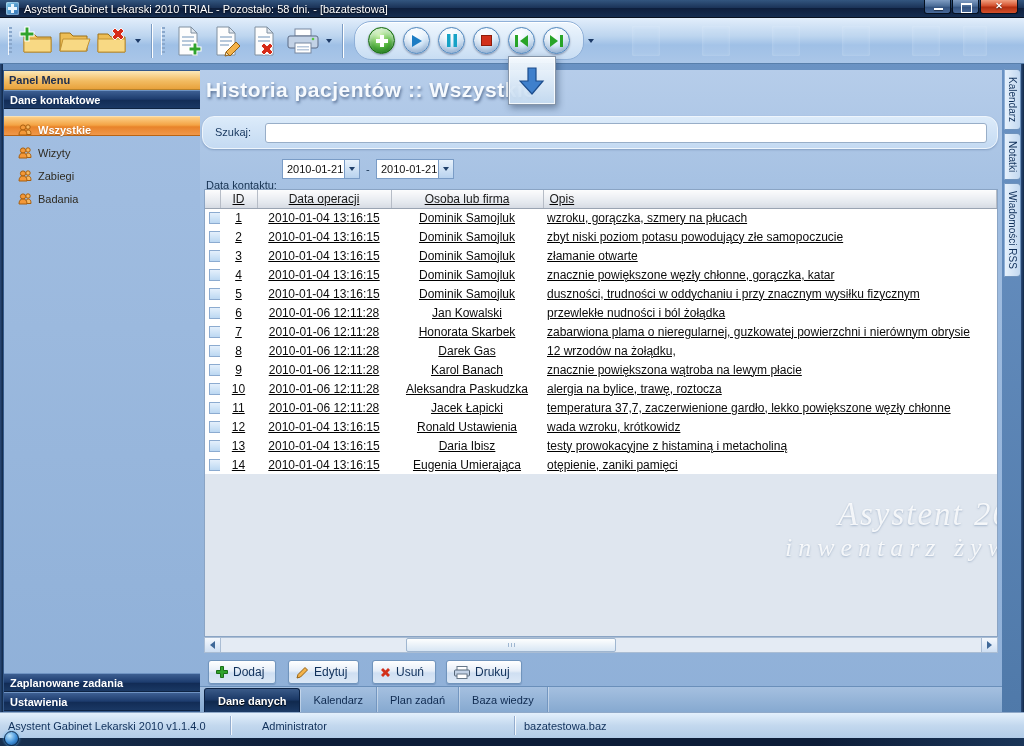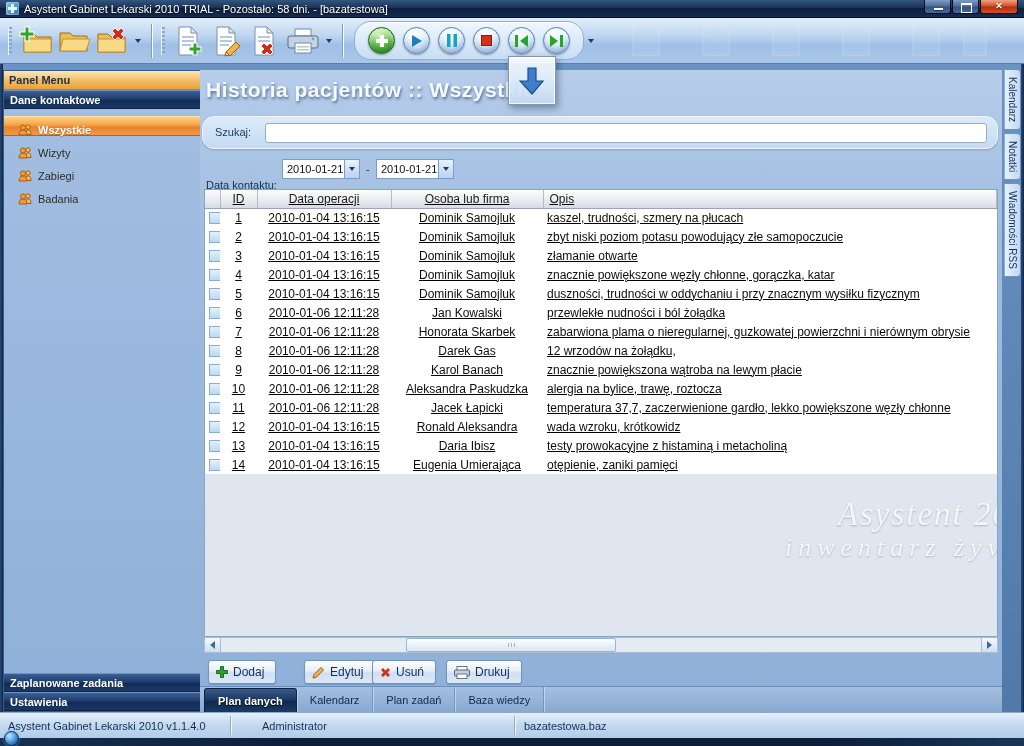--- a/index.html
+++ b/index.html
@@ -136,21 +136,21 @@
   .hs-thumb { position:absolute; left:185px; width:210px; top:0; bottom:0;
     background:linear-gradient(180deg,#fdfefe,#d8e6f4); border:1px solid #9fb6d0; border-radius:2px; }
   .hs-thumb::after { content:""; position:absolute; left:50%; top:4px; bottom:4px; width:7px; margin-left:-3px;
     background:repeating-linear-gradient(90deg,#9fb6d0 0 1px,transparent 1px 3px); }
 
   .actions { position:absolute; left:4px; top:588px; width:794px; height:28px; }
   .act-btn { position:absolute; top:2px; height:24px; display:flex; align-items:center; gap:5px;
     padding:0 11px 0 7px; background:linear-gradient(180deg,#ffffff,#e6eef8 45%,#cfdff2 55%,#dce8f6);
     border:1px solid #7094bc; border-radius:3px; font-size:12px; color:#10305a;
     box-shadow:0 1px 1px rgba(20,50,100,.2); white-space:nowrap; }
-  #btn-dodaj { left:4px; } #btn-edytuj { left:100px;text-align:center; } #btn-usun { left:168px; } #btn-drukuj { left:242px; }
+  #btn-dodaj { left:4px; } #btn-edytuj { left:84px;text-align:center; } #btn-usun { left:168px; } #btn-drukuj { left:242px; }
 
   .bottom-tabs { position:absolute; left:0; top:616px; width:802px; height:26px;
     background:linear-gradient(180deg,#a5c0e0,#86a9d0); border-top:1px solid #6a8fba;
     display:flex; align-items:stretch; padding-left:4px; }
   .btab { display:flex; align-items:center; padding:0 13px; font-size:11px; color:#0f2a50;
     border-right:1px solid #7396c0; box-shadow:1px 0 0 rgba(255,255,255,.4); white-space:nowrap; }
   .btab.active { background:linear-gradient(180deg,#3a5a88 0%,#1c3a68 45%,#10294e 55%,#1b3a66 100%);
     color:#fff; border:1px solid #0c2244; border-bottom:none; border-radius:3px 3px 0 0;
     margin-top:1px; font-weight:bold; text-shadow:0 1px 1px #000; }
 
@@ -427,21 +427,21 @@
           </tr>
         </thead>
         <tbody id="table-body">
             <tr>
               <td class="c-sel">
                 <div class="sel-box"></div>
               </td>
               <td class="c-id">1</td>
               <td class="c-date">2010-01-04 13:16:15</td>
               <td class="c-person">Dominik Samojluk</td>
-              <td class="c-desc">kaszel, trudności, szmery na płucach</td>
+              <td class="c-desc">wzroku, gorączka, szmery na płucach</td>
             </tr>
             <tr>
               <td class="c-sel">
                 <div class="sel-box"></div>
               </td>
               <td class="c-id">2</td>
               <td class="c-date">2010-01-04 13:16:15</td>
               <td class="c-person">Dominik Samojluk</td>
               <td class="c-desc">zbyt niski poziom potasu powodujący złe samopoczucie</td>
             </tr>
@@ -525,21 +525,21 @@
               <td class="c-date">2010-01-06 12:11:28</td>
               <td class="c-person">Jacek Łapicki</td>
               <td class="c-desc">temperatura 37,7, zaczerwienione gardło, lekko powiększone węzły chłonne</td>
             </tr>
             <tr>
               <td class="c-sel">
                 <div class="sel-box"></div>
               </td>
               <td class="c-id">12</td>
               <td class="c-date">2010-01-04 13:16:15</td>
-              <td class="c-person">Ronald Aleksandra</td>
+              <td class="c-person">Ronald Ustawienia</td>
               <td class="c-desc">wada wzroku, krótkowidz</td>
             </tr>
             <tr>
               <td class="c-sel">
                 <div class="sel-box"></div>
               </td>
               <td class="c-id">13</td>
               <td class="c-date">2010-01-04 13:16:15</td>
               <td class="c-person">Daria Ibisz</td>
               <td class="c-desc">testy prowokacyjne z histaminą i metacholiną</td>
@@ -596,21 +596,21 @@
         <svg width="16" height="13" viewBox="0 0 16 13">
           <rect x="3" y="0.5" width="10" height="4" fill="#ffffff" stroke="#667788"></rect>
           <rect x="0.5" y="4" width="15" height="6" rx="1" fill="#c3d2e6" stroke="#556677"></rect>
           <rect x="3" y="8" width="10" height="4.5" fill="#ffffff" stroke="#667788"></rect>
         </svg>
         <span>Drukuj</span>
       </div>
     </div>
 
     <div class="bottom-tabs" id="bottom-tabs">
-        <div class="btab active">Plan danych</div>
+        <div class="btab active">Dane danych</div>
         <div class="btab">Kalendarz</div>
         <div class="btab">Plan zadań</div>
         <div class="btab">Baza wiedzy</div>
       </div>
   </div>
 
   <div class="right-tabs" id="right-tabs">
       <div class="rtab">Kalendarz</div>
       <div class="rtab">Notatki</div>
       <div class="rtab">Wiadomości RSS</div>

